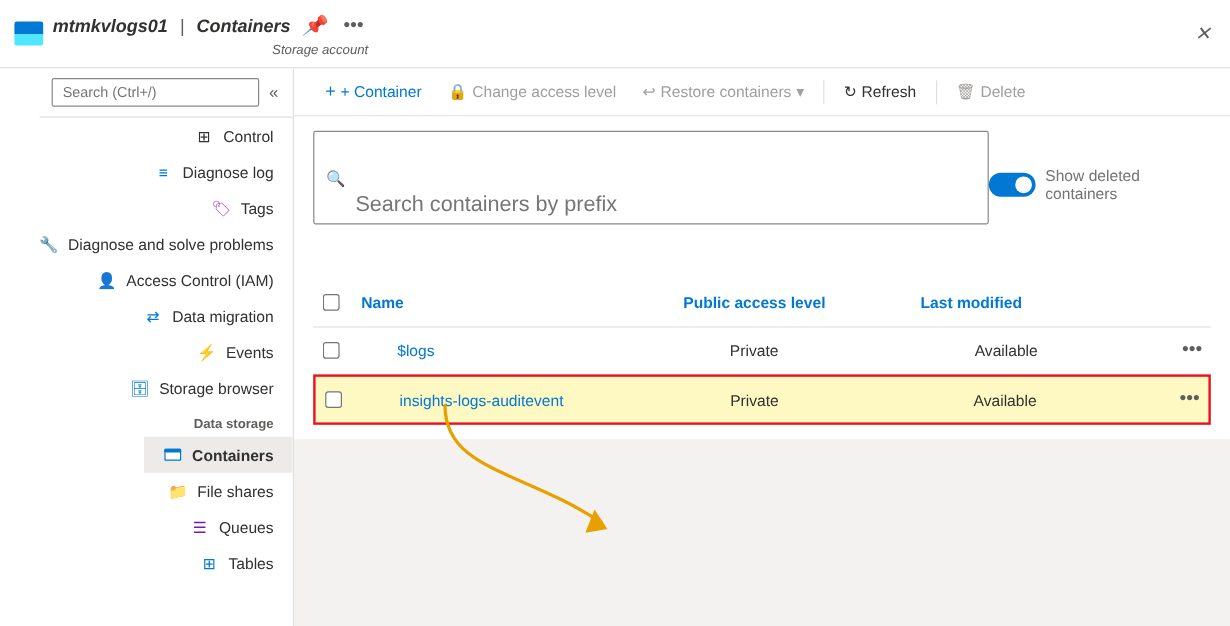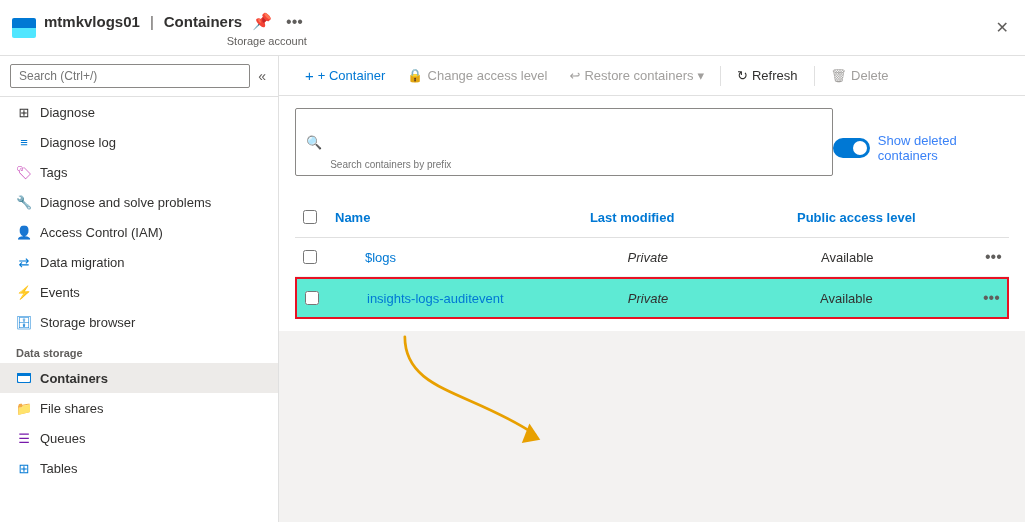--- a/index.html
+++ b/index.html
@@ -3,36 +3,37 @@
   <meta charset="utf-8">
   <style>
     * { box-sizing: border-box; margin: 0; padding: 0; font-family: 'Segoe UI', Arial, sans-serif; font-size: 13px; }
     body { background: #f3f2f1; width: 1025px; height: 522px; overflow: hidden; display: flex; flex-direction: column; }
 
     
     .title-bar {
       display: flex; align-items: center; background: white;
       padding: 8px 12px; border-bottom: 1px solid #e0e0e0;
       justify-content: space-between;
+      font-style: italic;
     }
     .title-bar-left { display: flex; align-items: center; gap: 8px; }
     .title-bar-icon { width: 24px; height: 20px; background: linear-gradient(to bottom, #0078d4 50%, #50e6ff 50%); border-radius: 2px; }
     .title-bar-title { font-size: 15px; font-weight: 600; color: #323130; }
     .title-bar-separator { color: #605e5c; font-size: 15px; margin: 0 4px; }
     .title-bar-subtitle { font-size: 11px; color: #605e5c; text-align: right; }
     .title-bar-right { display: flex; align-items: center; gap: 8px; color: #605e5c; }
     .title-icon-btn { cursor: pointer; padding: 4px; color: #605e5c; font-size: 16px; }
 
     
     .main-layout { display: flex; flex: 1; overflow: hidden; }
 
     
     .sidebar {
-      width: 279px; background: white; border-right: 1px solid #e0e0e0;
-      display: flex; flex-direction: column; overflow-y: auto; flex-shrink: 0;
+      width: 245px; background: white; border-right: 1px solid #e0e0e0;
+      display: flex; flex-direction: column; overflow-y: auto; flex-shrink: 0; align-items: flex-end;
     }
     .sidebar-search {
       padding: 8px 10px; border-bottom: 1px solid #e0e0e0;
       display: flex; align-items: center; gap: 6px;
     }
     .sidebar-search input {
       border: 1px solid #8a8886; border-radius: 2px; padding: 4px 8px;
       width: 100%; font-size: 12px; color: #323130; outline: none;
     }
     .collapse-btn { cursor: pointer; color: #605e5c; font-size: 14px; padding: 2px; flex-shrink: 0; }
@@ -64,40 +65,40 @@
     
     .content-body { flex: 1; padding: 12px 16px; overflow-y: auto; background: white; }
     .search-bar {
       display: flex; align-items: center; border: 1px solid #8a8886;
       border-radius: 2px; padding: 5px 10px; gap: 8px; width: 580px; margin-bottom: 12px;
       background: white;
     }
     .search-bar input { border: none; outline: none; flex: 1; font-size: 13px; color: #323130; background: transparent; }
     .toggle { width: 40px; height: 20px; background: #0078d4; border-radius: 10px; position: relative; cursor: pointer; }
     .toggle::after { content: ''; position: absolute; right: 3px; top: 3px; width: 14px; height: 14px; background: white; border-radius: 50%; }
-    .toggle-label { font-size: 13px; color: #3b82f6; }
+    .toggle-label { font-size: 13px; color: #737373; }
 
     
     .table-wrapper { width: 100%; }
     .table-header { display: flex; padding: 6px 0; border-bottom: 1px solid #e0e0e0; }
-    .th { font-weight: 600; color: #0078d4; font-size: 13px; padding: 4px 8px; }
+    .th { font-weight: 600; color: #0078d4; font-size: 13px; padding: 4px 8px; margin-top: 24px; }
     .th-check { width: 32px; flex-shrink: 0; }
     .th-name { flex: 2.5; }
     .th-modified { flex: 2; }
     .th-access { flex: 1.8; }
     .th-lease { flex: 1.5; }
     .th-actions { width: 32px; flex-shrink: 0; }
 
     .table-row { display: flex; align-items: center; padding: 6px 0; border-bottom: 1px solid #f3f2f1; }
     .table-row.highlighted { border: 2px solid #e81123; background: white; }
     .td { font-size: 13px; color: #323130; padding: 4px 8px; }
     .td-check { width: 32px; flex-shrink: 0; display: flex; align-items: center; }
     .td-name { flex: 2.5; color: #0078d4; cursor: pointer; margin-left: 30px; }
     .td-modified { flex: 2; color: #323130; }
-    .td-access { flex: 1.8; color: #323130; font-style: italic; }
+    .td-access { flex: 1.8; color: #323130; }
     .td-lease { flex: 1.5; color: #323130; }
     .td-actions { width: 32px; flex-shrink: 0; color: #605e5c; cursor: pointer; font-size: 16px; }
 
     input[type="checkbox"] { cursor: pointer; width: 14px; height: 14px; }
 
     
     .annotation-arrow {
       position: absolute;
       left: 162px;
       top: 270px;
@@ -133,21 +134,21 @@
 <div class="main-layout">
 
   <div class="sidebar">
     <div class="sidebar-search">
       <input type="text" placeholder="Search (Ctrl+/)" style="">
       <span class="collapse-btn">«</span>
     </div>
 
     <div class="nav-item">
       <span class="nav-icon">⊞</span>
-      <span>Diagnose</span>
+      <span>Control</span>
     </div>
     <div class="nav-item">
       <span class="nav-icon" style="color:#0078d4;">≡</span>
       <span>Diagnose log</span>
     </div>
     <div class="nav-item">
       <span class="nav-icon" style="color:#c239b3;">🏷</span>
       <span>Tags</span>
     </div>
     <div class="nav-item">
@@ -223,50 +224,50 @@
         <span>🗑</span>
         <span>Delete</span>
       </button>
     </div>
 
     <div class="relative-wrapper">
       <div class="content-body">
         <div style="display:flex; align-items:center; justify-content:space-between; margin-bottom:12px;">
           <div class="search-bar">
             <span style="color:#605e5c;">🔍</span>
-            <input type="text" style="border: none; outline: none; width: 100%; font-size: 10px; margin-top: 45px;" placeholder="Search containers by prefix">
+            <input type="text" style="border: none; outline: none; width: 100%; font-size: 18px; margin-top: 45px;" placeholder="Search containers by prefix">
           </div>
           <div style="display:flex;align-items:center;gap:8px;">
             <div class="toggle"></div>
             <span class="toggle-label">Show deleted containers</span>
           </div>
         </div>
 
         <div class="table-wrapper">
           <div class="table-header">
             <div class="th th-check">
               <input type="checkbox" style="">
             </div>
             <div class="th th-name">Name</div>
+            <div class="th th-access">Public access level</div>
             <div class="th th-modified">Last modified</div>
-            <div class="th th-access">Public access level</div>
             <div class="th th-actions"></div>
           </div>
 
           <div class="table-row">
             <div class="td td-check">
               <input type="checkbox" style="">
             </div>
             <div class="td td-name">$logs</div>
             <div class="td td-access">Private</div>
             <div class="td td-lease">Available</div>
             <div class="td td-actions">•••</div>
           </div>
 
-          <div class="table-row highlighted" style="border:2px solid #e81123; background:#5eead4;">
+          <div class="table-row highlighted" style="border:2px solid #e81123; background:#fef9c3;">
             <div class="td td-check">
               <input type="checkbox" style="">
             </div>
             <div class="td td-name">insights-logs-auditevent</div>
             <div class="td td-access">Private</div>
             <div class="td td-lease">Available</div>
             <div class="td td-actions">•••</div>
           </div>
 
         </div>

